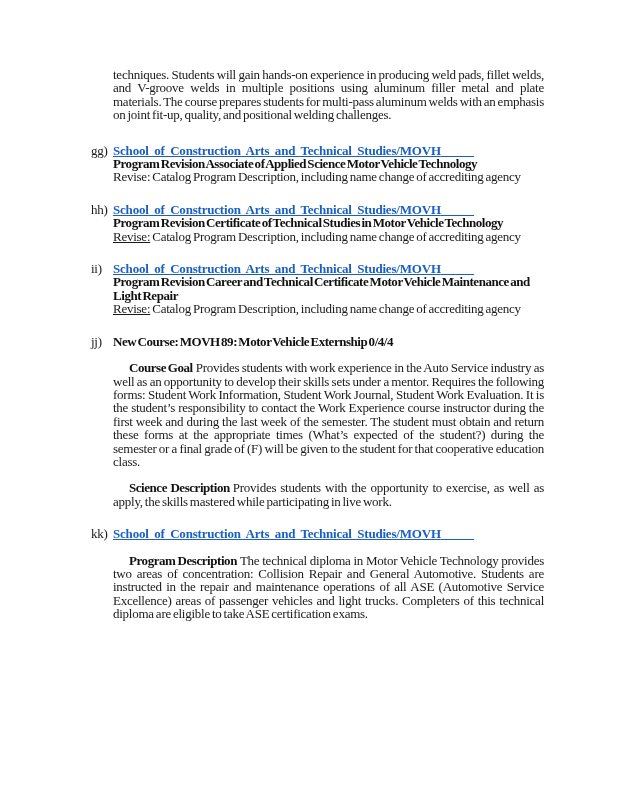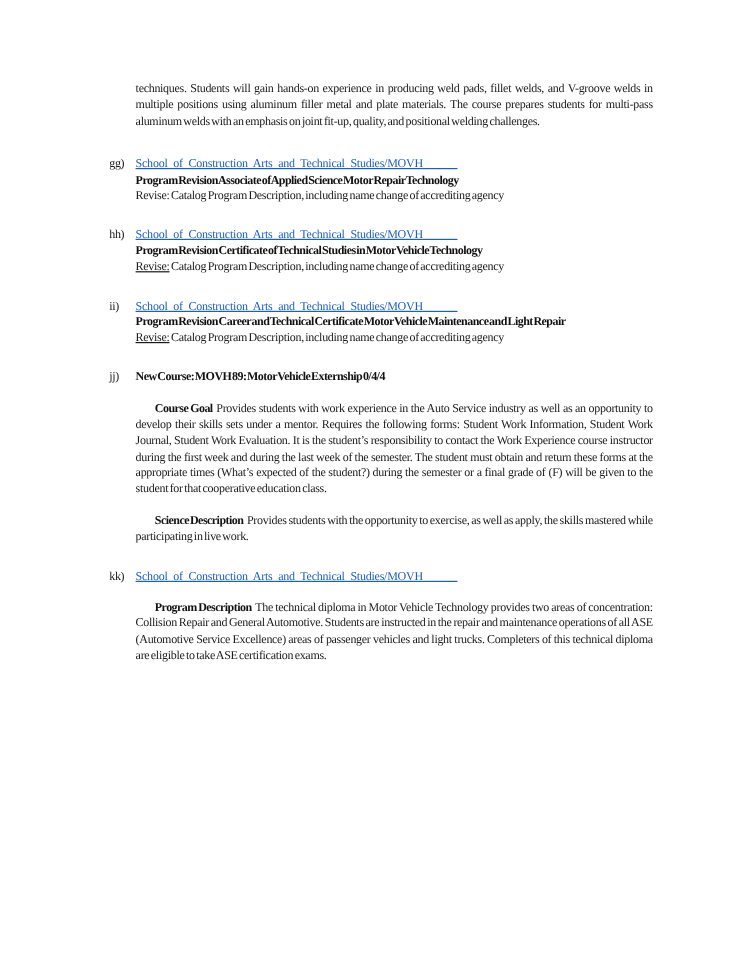--- a/index.html
+++ b/index.html
@@ -1,59 +1,60 @@
 <!DOCTYPE html>
 <html><head>
 <meta charset="utf-8">
 <style>
   html,body{margin:0;padding:0;background:#ffffff;}
   .page{
     position:relative;
     width:618px;height:800px;
     background:#ffffff;
     font-family:"Liberation Serif", serif;
-    font-size:10px;
+    font-size:13px;
     line-height:13.4px;
     color:#1a1a1a;
     letter-spacing:-0.25px;
     word-spacing:-1px;
     overflow:hidden;
   }
   .content{position:absolute;left:113px;top:68px;width:431px;}
   .para{text-align:justify;margin:0;}
   .item{position:relative;margin-top:19px;}
   .item-label{position:absolute;left:-22px;top:0;}
   .link-line{white-space:nowrap;}
   .doclink{
     color:#1a5fc4;
     text-decoration:underline;
     word-spacing:2.5px;
     letter-spacing:-0.2px;
     cursor:pointer;
+    font-weight:bold;
   }
   .doclink::after{content:"\00a0\00a0\00a0\00a0\00a0\00a0";}
   .bold-title{font-weight:bold;color:#111;letter-spacing:-0.45px;word-spacing:-1.5px;}
   .b{font-weight:bold;color:#111;letter-spacing:-0.45px;word-spacing:-1.5px;margin-right:3px;margin-left:16px;}
   .u{text-decoration:underline;}
   .sub-para{margin-top:13px;text-align:justify;}
 </style>
 </head>
 <body>
 
 <div class="page">
   <div class="content">
 
     <p class="para">techniques. Students will gain hands-on experience in producing weld pads, fillet welds, and V-groove welds in multiple positions using aluminum filler metal and plate materials. The course prepares students for multi-pass aluminum welds with an emphasis on joint fit-up, quality, and positional welding challenges.</p>
 
     <div class="item" style="margin-top:22px;">
       <span class="item-label">gg)</span>
       <div class="link-line">
         <span class="doclink">School of Construction Arts and Technical Studies/MOVH</span>
       </div>
-      <div class="bold-title">Program Revision Associate of Applied Science Motor Repair Technology</div>
+      <div class="bold-title">Program Revision Associate of Applied Science Motor Vehicle Technology</div>
       <div><span>Revise:</span> <span>Catalog Program Description, including name change of accrediting agency</span></div>
     </div>
 
     <div class="item">
       <span class="item-label">hh)</span>
       <div class="link-line">
         <span class="doclink">School of Construction Arts and Technical Studies/MOVH</span>
       </div>
       <div class="bold-title">Program Revision Certificate of Technical Studies in Motor Vehicle Technology</div>
       <div><span class="u">Revise:</span> <span>Catalog Program Description, including name change of accrediting agency</span></div>

